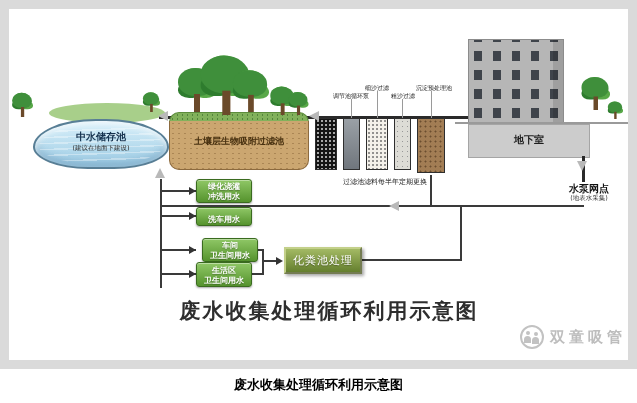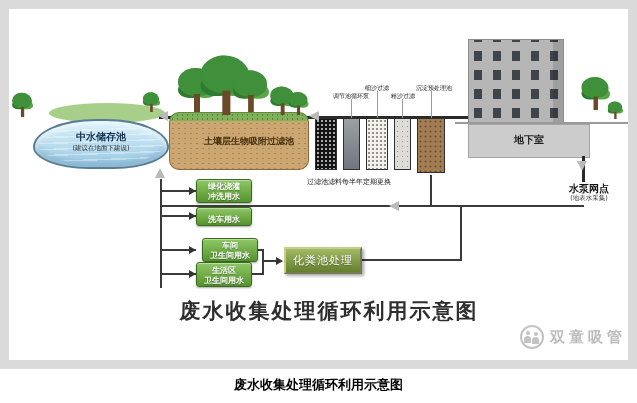--- a/index.html
+++ b/index.html
@@ -63,41 +63,41 @@
 
 <div class="frame abs">
   <div class="cv">
 
     <div class="abs grass" style="left:40px;top:94px;width:116px;height:20px"></div>
 
     <div class="abs ln" style="left:150px;top:107px;width:170px;height:3px"></div>
 
     <div class="abs mound-grass" style="left:160px;top:103px;width:140px;height:10px"></div>
     <div class="abs mound" style="left:160px;top:112px;width:140px;height:49px"></div>
-    <div class="abs" style="left:172px;top:126px;width:136px;text-align:center;font-size:9px;font-weight:bold;color:#47300f">土壤层生物吸附过滤池</div>
+    <div class="abs" style="left:162px;top:126px;width:136px;text-align:center;font-size:9px;font-weight:bold;color:#47300f">土壤层生物吸附过滤池</div>
 
     <div class="abs ln" style="left:300px;top:107px;width:164px;height:3px"></div>
     <div class="abs ln" style="left:461px;top:107px;width:3px;height:10px"></div>
 
     <div class="abs col col-carbon" style="left:306px;top:109px;width:22px;height:52px"></div>
     <div class="abs col col-gray" style="left:334px;top:109px;width:17px;height:52px"></div>
     <div class="abs col col-sand" style="left:357px;top:109px;width:22px;height:52px"></div>
     <div class="abs col col-speck" style="left:385px;top:109px;width:17px;height:52px"></div>
     <div class="abs col col-brown" style="left:408px;top:109px;width:28px;height:55px"></div>
 
     <div class="abs ld" style="left:342px;top:90px;height:19px"></div>
     <div class="abs ld" style="left:368px;top:82px;height:27px"></div>
     <div class="abs ld" style="left:393px;top:90px;height:19px"></div>
     <div class="abs ld" style="left:422px;top:82px;height:27px"></div>
     <div class="abs sm" style="left:312px;top:83px;width:60px">调节池循环泵</div>
     <div class="abs sm" style="left:345px;top:75px;width:46px">细沙过滤</div>
     <div class="abs sm" style="left:371px;top:83px;width:46px">粗沙过滤</div>
     <div class="abs sm" style="left:396px;top:75px;width:58px">沉淀预处理池</div>
 
-    <div class="abs" style="left:298px;top:168px;width:140px;text-align:left;font-size:7px;color:#222">过滤池滤料每半年定期更换</div>
+    <div class="abs" style="left:306px;top:168px;width:140px;text-align:center;font-size:7px;color:#222">过滤池滤料每半年定期更换</div>
 
     <div class="abs building" style="left:459px;top:30px;width:96px;height:84px"></div>
     <div class="abs" style="left:446px;top:113px;width:173px;height:2px;background:#9a9a9a"></div>
     <div class="abs slab" style="left:459px;top:115px;width:122px;height:34px"></div>
     <div class="abs" style="left:459px;top:124px;width:122px;text-align:center;font-size:10px;font-weight:bold;color:#1d1d1d">地下室</div>
 
     <div class="abs ln" style="left:573px;top:147px;width:3px;height:26px"></div>
     <div class="abs" style="left:538px;top:173px;width:84px;text-align:center;font-size:10px;font-weight:bold;color:#111">水泵网点</div>
     <div class="abs" style="left:538px;top:185px;width:84px;text-align:center;font-size:6.5px;color:#333">(地表水采集)</div>
 

